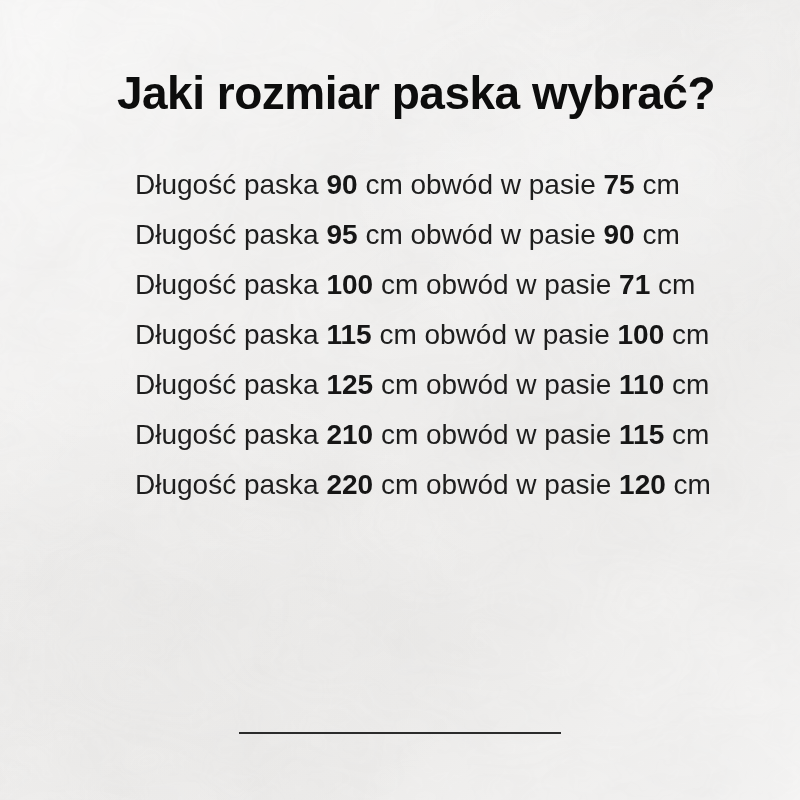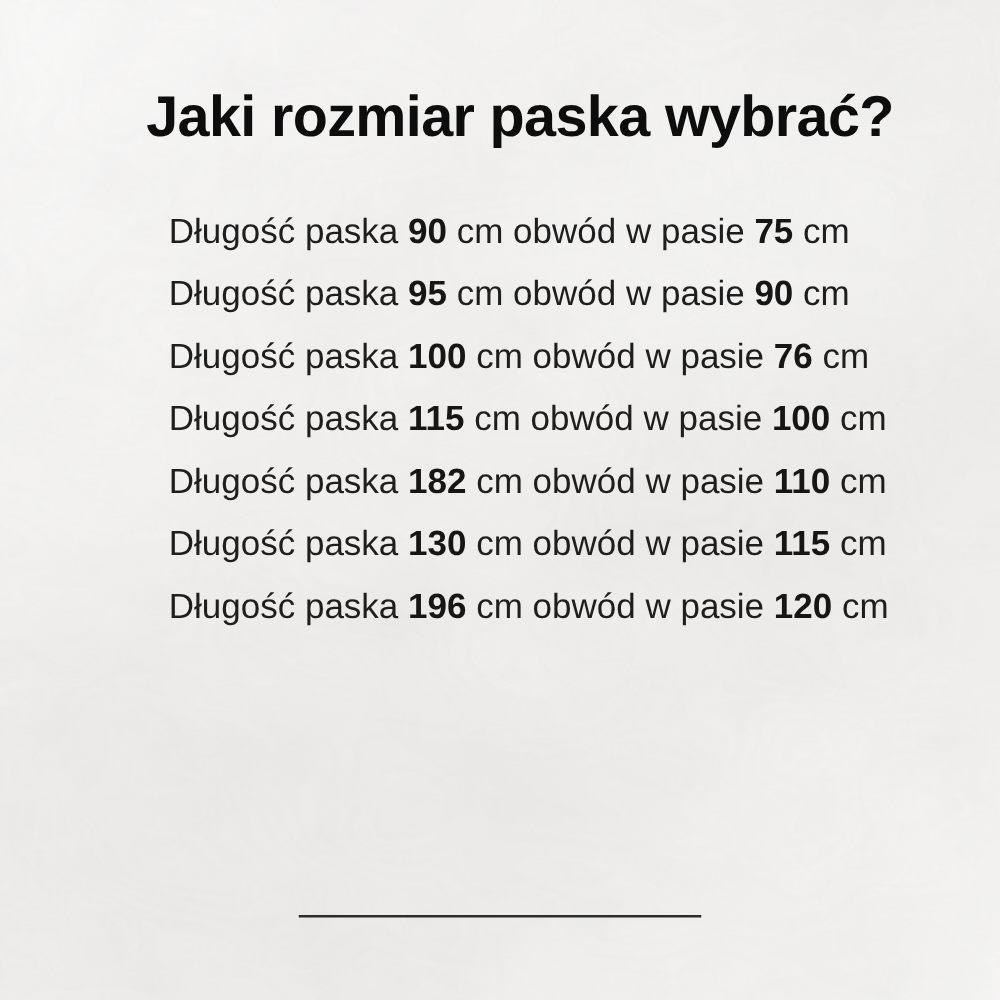--- a/index.html
+++ b/index.html
@@ -91,28 +91,28 @@
     <rect width="800" height="800" filter="url(#paperGrain)" opacity="0.045"></rect>
   </svg>
 
   <h1 class="title">Jaki rozmiar paska wybrać?</h1>
 
   <div class="rows" id="rows">
   <p class="row"><span>Długość paska</span> <span class="b">90</span> <span>cm obwód w pasie</span> <span class="b">75</span> <span>cm</span></p>
 
   <p class="row"><span>Długość paska</span> <span class="b">95</span> <span>cm obwód w pasie</span> <span class="b">90</span> <span>cm</span></p>
 
-  <p class="row"><span>Długość paska</span> <span class="b">100</span> <span>cm obwód w pasie</span> <span class="b">76</span> <span>cm</span></p>
+  <p class="row"><span>Długość paska</span> <span class="b">100</span> <span>cm obwód w pasie</span> <span class="b">71</span> <span>cm</span></p>
 
 
 
   <p class="row"><span>Długość paska</span> <span class="b">115</span> <span>cm obwód w pasie</span> <span class="b">100</span> <span>cm</span></p>
 
 
-  <p class="row"><span>Długość paska</span> <span class="b">182</span> <span>cm obwód w pasie</span> <span class="b">110</span> <span>cm</span></p>
+  <p class="row"><span>Długość paska</span> <span class="b">125</span> <span>cm obwód w pasie</span> <span class="b">110</span> <span>cm</span></p>
 
-  <p class="row"><span>Długość paska</span> <span class="b">130</span> <span>cm obwód w pasie</span> <span class="b">115</span> <span>cm</span></p>
+  <p class="row"><span>Długość paska</span> <span class="b">210</span> <span>cm obwód w pasie</span> <span class="b">115</span> <span>cm</span></p>
 
-  <p class="row"><span>Długość paska</span> <span class="b">196</span> <span>cm obwód w pasie</span> <span class="b">120</span> <span>cm</span></p>
+  <p class="row"><span>Długość paska</span> <span class="b">220</span> <span>cm obwód w pasie</span> <span class="b">120</span> <span>cm</span></p>
 </div>
 
   <div class="divider"></div>
 </div>
 
 </body></html>

